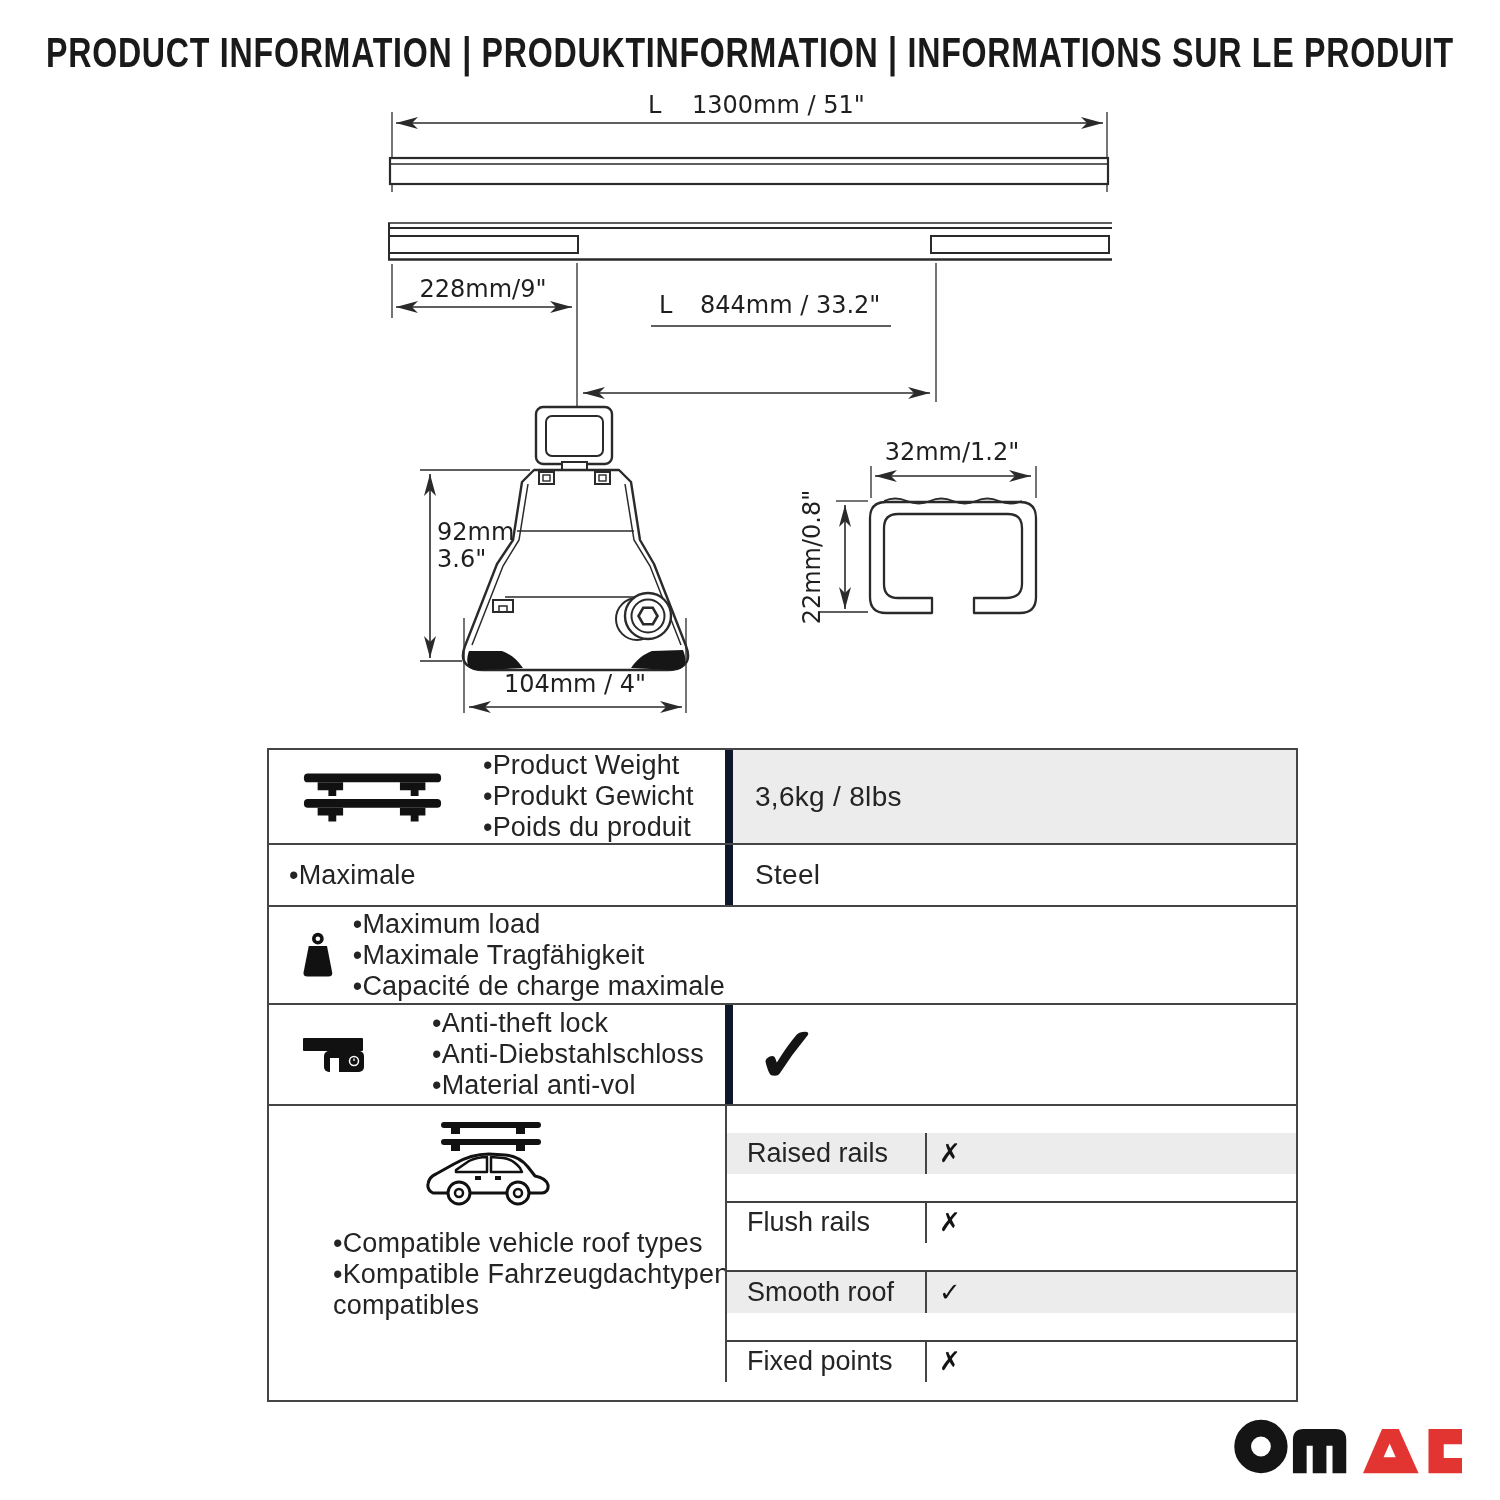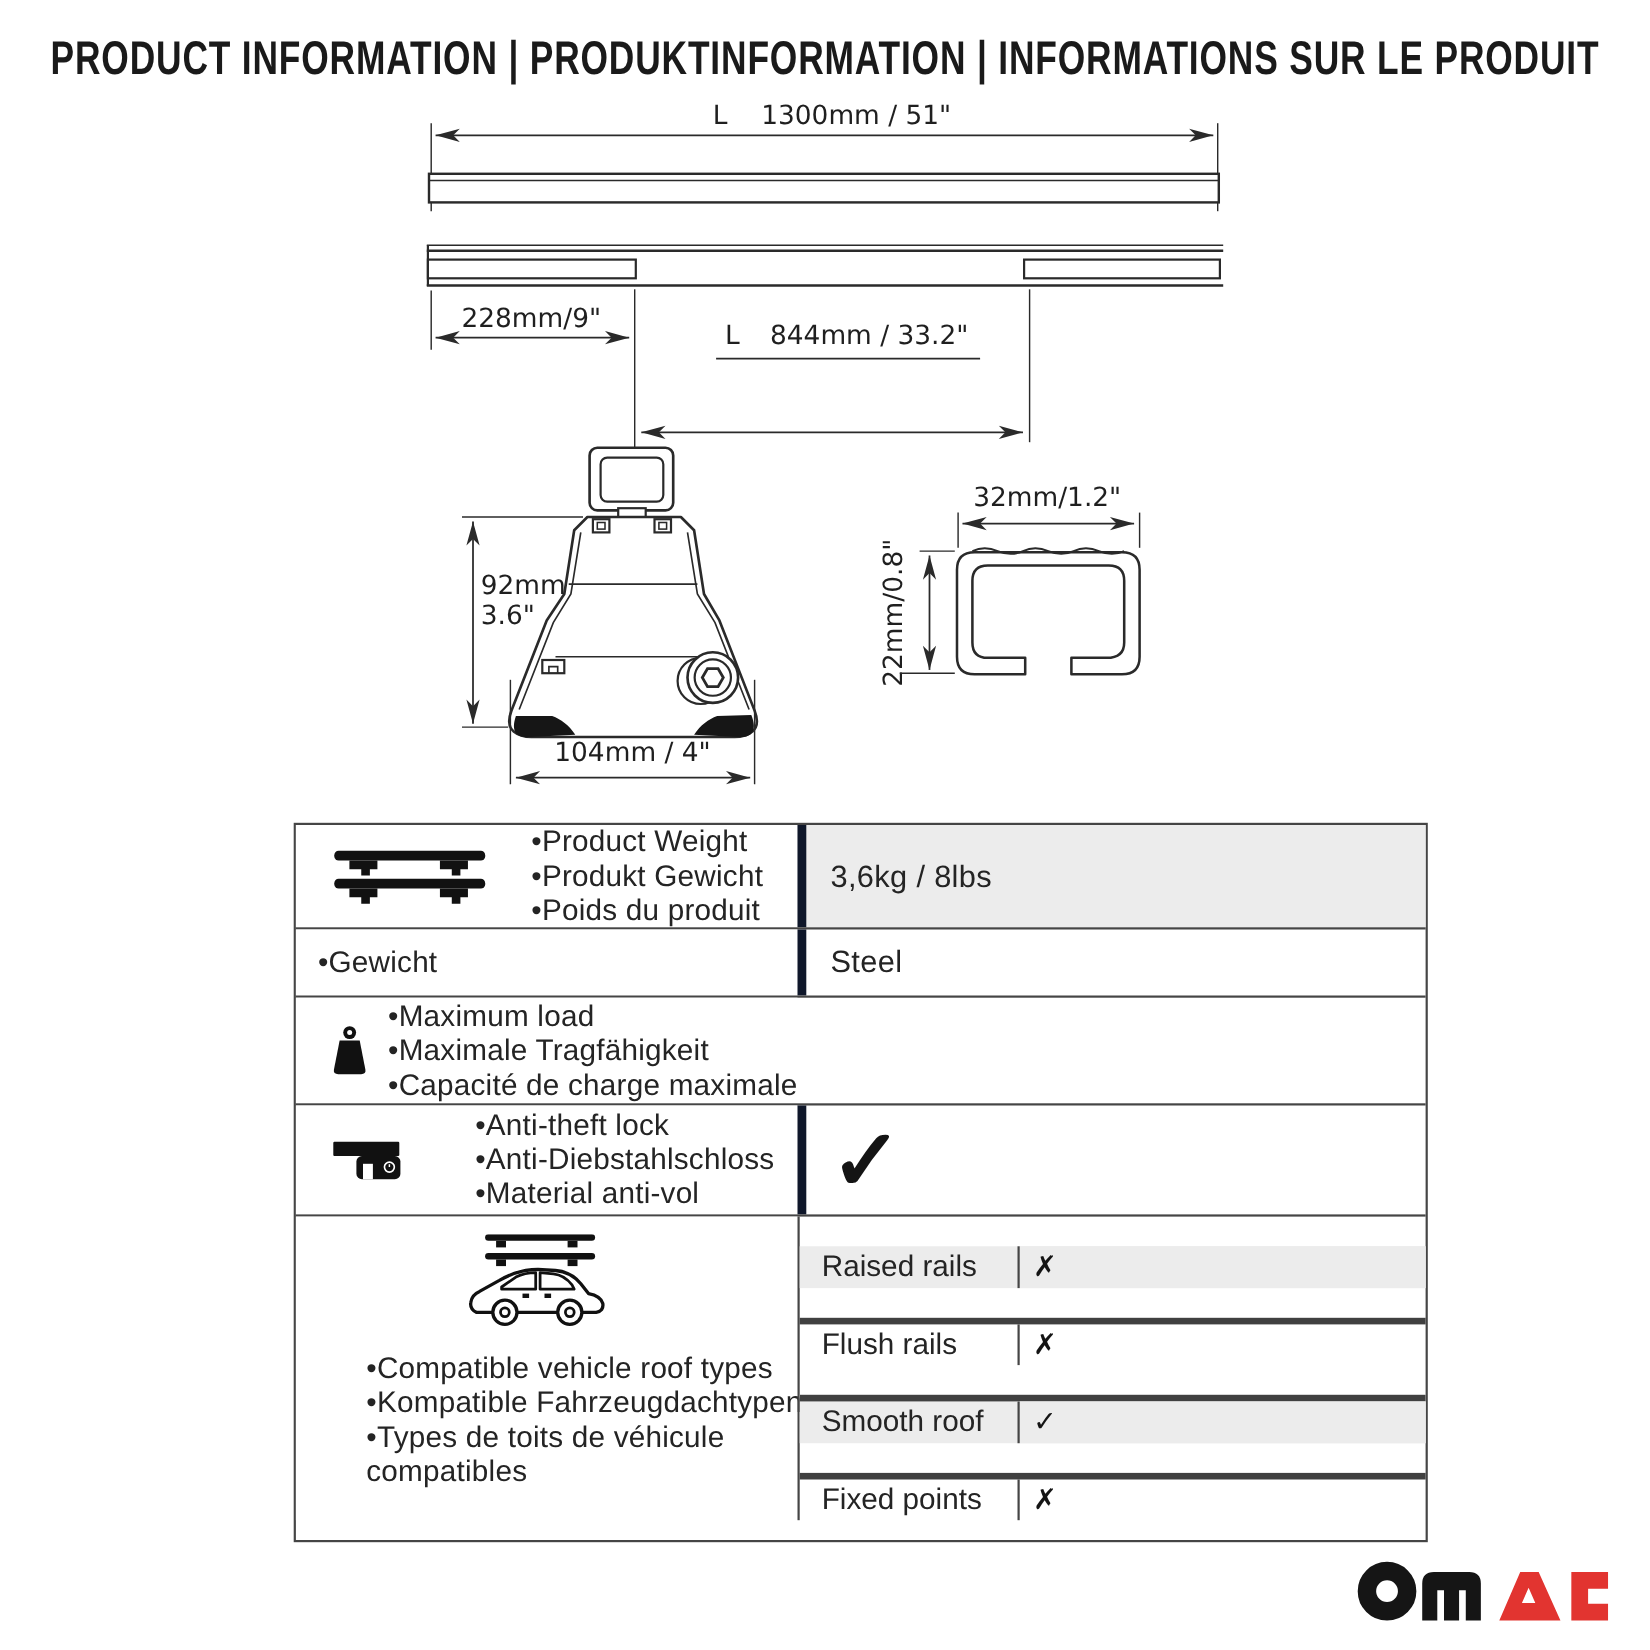--- a/index.html
+++ b/index.html
@@ -30,21 +30,21 @@
   .r2 .lcell{padding-left:20px;}
   .r3 .lcell{padding-left:30px;gap:16px;}
   .r4 .lcell{padding-left:33px;gap:66px;}
   .r5 .lcell{align-items:flex-start;}
   .r5-inner{display:flex;flex-direction:column;padding-top:16px;width:100%;}
   .caricon-wrap{margin-left:154px;margin-bottom:16px;}
   .r5-labels{padding-left:64px;}
   
   .subtable{flex:1;display:flex;flex-direction:column;border-left:2px solid #454545;}
   .subrow{display:flex;flex:1;box-sizing:border-box;margin-top:27px;}
-  .subrow + .subrow{border-top:6px solid #404040;}
+  .subrow + .subrow{border-top:2px solid #404040;}
   .sublabel{width:198px;min-width:198px;display:flex;align-items:center;padding-left:20px;
             font-size:27px;color:#242424;box-sizing:border-box;}
   .subval{flex:1;border-left:2px solid #454545;display:flex;align-items:center;padding-left:12px;
           font-size:26px;color:#141414;}
   
   .logo{position:absolute;left:1232px;top:1418px;width:230px;height:57px;}
 </style>
 </head>
 <body>
 
@@ -159,21 +159,21 @@
           <span class="lblline">•Poids du produit</span>
         </div>
       </div>
       <div class="vcell gray">
         <span class="valtxt">3,6kg / 8lbs</span>
       </div>
     </div>
 
     <div class="trow r2" style="height:62px;">
       <div class="lcell">
-        <span class="lblline">•Gewicht</span>
+        <span class="lblline">•Maximale</span>
       </div>
       <div class="vcell">
         <span class="valtxt">Steel</span>
       </div>
     </div>
 
     <div class="trow r3" style="height:98px;">
       <div class="lcell">
         <svg width="56" height="68" viewBox="0 0 58 70">
           <circle cx="29" cy="10" r="9" fill="#111"></circle>
@@ -230,21 +230,20 @@
               <circle cx="36" cy="71" r="4" fill="none" stroke="#111" stroke-width="2.5"></circle>
               <circle cx="95" cy="71" r="11" fill="#fff" stroke="#111" stroke-width="3"></circle>
               <circle cx="95" cy="71" r="4" fill="none" stroke="#111" stroke-width="2.5"></circle>
               <rect x="52" y="54" width="6" height="4" fill="#111"></rect>
               <rect x="72" y="54" width="6" height="4" fill="#111"></rect>
             </svg>
           </div>
           <div class="lblblock r5-labels">
             <span class="lblline">•Compatible vehicle roof types</span>
             <span class="lblline">•Kompatible Fahrzeugdachtypen</span>
-            <span class="lblline">•Types de toits de véhicule</span>
             <span class="lblline">compatibles</span>
           </div>
         </div>
       </div>
       <div class="subtable">
         <div class="subrow gray">
           <div class="sublabel">Raised rails</div>
           <div class="subval gray">✗</div>
         </div>
         <div class="subrow">

